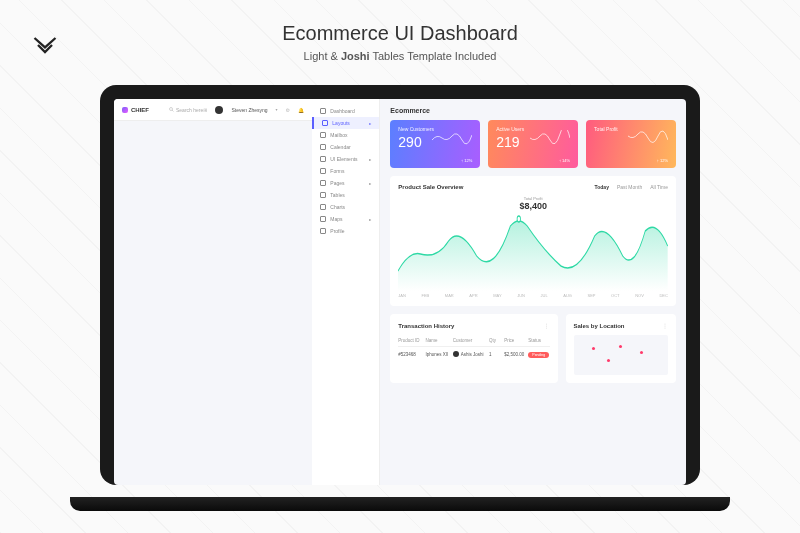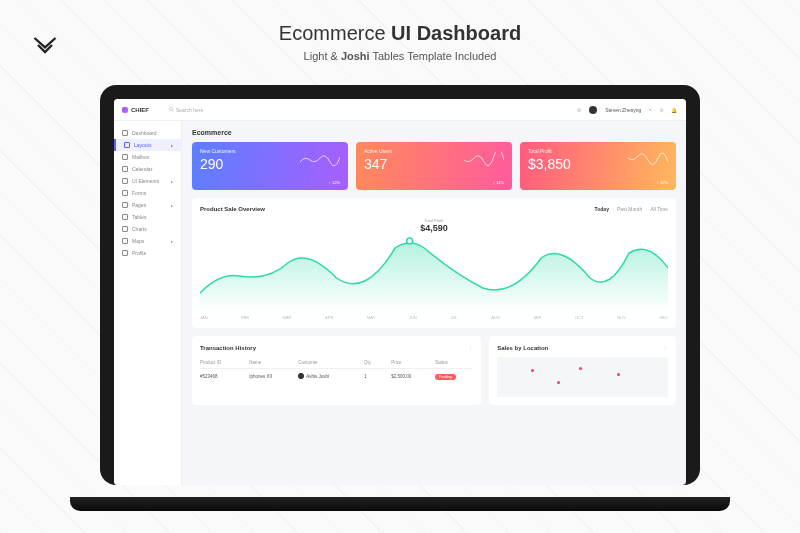--- a/index.html
+++ b/index.html
@@ -1,27 +1,27 @@
 <!DOCTYPE html>
 <html><head>
 <meta charset="utf-8">
 <style>
 *{margin:0;padding:0;box-sizing:border-box;font-family:-apple-system,BlinkMacSystemFont,sans-serif}
 body{width:800px;height:533px;background:#fafafa;position:relative;overflow:hidden}
 .bg-pattern{position:absolute;inset:0;opacity:0.03;background-image:repeating-linear-gradient(45deg,#000 0,#000 1px,transparent 1px,transparent 30px)}
 .logo-badge{position:absolute;left:18px;top:18px;width:54px;height:54px;border-radius:50%;display:flex;align-items:center;justify-content:center}
 .logo-badge svg{width:28px;height:28px}
 .promo-title{position:absolute;top:22px;left:50%;transform:translateX(-50%);font-size:20px;color:#333;font-weight:300}
-.promo-title b{font-weight:700}
+.promo-title b{font-weight:400}
 .promo-sub{position:absolute;top:50px;left:50%;transform:translateX(-50%);font-size:11px;color:#555}
 .promo-sub b{font-weight:700}
 .laptop{position:absolute;left:50%;top:85px;transform:translateX(-50%);width:600px;height:420px}
 .laptop-frame{width:600px;height:400px;background:#1a1a1a;border-radius:16px;padding:14px 14px 0;position:relative}
 .laptop-base{position:absolute;bottom:-6px;left:-30px;width:660px;height:14px;background:linear-gradient(#222,#0a0a0a);border-radius:0 0 10px 10px}
-.screen{width:100%;height:100%;background:#f5f6fa;border-radius:4px;overflow:hidden;font-size:5px;color:#333;display:flex;flex-direction:column}
+.screen{width:100%;height:100%;background:#f5f6fa;border-radius:4px;overflow:hidden;font-size:5px;color:#333;display:flex;flex-direction:row}
 .topbar{height:22px;background:#fff;display:flex;align-items:center;padding:0 8px;border-bottom:1px solid #eee}
 .brand{display:flex;align-items:center;gap:3px;font-weight:700;font-size:6px}
 .brand-dot{width:6px;height:6px;background:linear-gradient(135deg,#7b5ef9,#e85cff);border-radius:2px}
 .search{margin-left:20px;color:#aaa;display:flex;align-items:center;gap:2px}
 .top-right{margin-left:auto;display:flex;align-items:center;gap:8px}
 .avatar{width:8px;height:8px;background:#333;border-radius:50%}
 .body{flex:1;display:flex;overflow:hidden}
 .sidebar{width:68px;background:#fff;border-right:1px solid #eee;padding:6px 0}
 .nav-item{display:flex;align-items:center;gap:4px;padding:3px 8px;color:#888;position:relative}
 .nav-item.active{background:#eef0ff;color:#5b5fff;border-left:2px solid #5b5fff}
@@ -157,48 +157,47 @@
   <div class="card card1">
     <div class="card-label">New Customers</div>
     <div class="card-value">290</div>
     <svg class="card-spark" viewBox="0 0 40 16">
                   <path d="M0 10 Q5 4 10 8 T20 6 T30 10 T40 5" stroke="#fff" fill="none" opacity="0.7"></path>
                 </svg>
     <div class="card-trend">↑ <span>12%</span></div>
   </div>
   <div class="card card2">
     <div class="card-label">Active Users</div>
-    <div class="card-value">347</div>
+    <div class="card-value">219</div>
     <svg class="card-spark" viewBox="0 0 40 16">
                   <path d="M0 8 Q5 12 10 6 T20 10 T30 4 T40 8" stroke="#fff" fill="none" opacity="0.7"></path>
                 </svg>
     <div class="card-trend">↑ <span>14%</span></div>
   </div>
   <div class="card card3">
     <div class="card-label">Total Profit</div>
-    <div class="card-value">$3,850</div>
     <svg class="card-spark" viewBox="0 0 40 16">
                   <path d="M0 6 Q5 10 10 4 T20 8 T30 6 T40 10" stroke="#fff" fill="none" opacity="0.7"></path>
                 </svg>
     <div class="card-trend">↑ <span>12%</span></div>
   </div>
 </div>
 
 <div class="panel">
   <div class="panel-head">
     <div class="panel-title">Product Sale Overview</div>
     <div class="tabs">
       <span class="active">Today</span>
       <span>Past Month</span>
       <span>All Time</span>
     </div>
   </div>
   <div class="chart-center">
     <div>Total Profit</div>
-    <div class="chart-total">$4,590</div>
+    <div class="chart-total">$8,400</div>
   </div>
   <div class="chart">
     <svg viewBox="0 0 480 80" width="100%" height="100%" preserveAspectRatio="none">
       <defs>
                     <linearGradient id="g" x1="0" y1="0" x2="0" y2="1">
                       <stop offset="0" stop-color="#2ed9a5" stop-opacity="0.35"></stop>
                       <stop offset="1" stop-color="#2ed9a5" stop-opacity="0"></stop>
                     </linearGradient>
                   </defs>
       <path d="M0 60 Q20 40 40 43 Q70 48 90 30 Q110 15 140 45 Q170 65 200 15 Q215 5 230 15 Q260 40 290 55 Q320 65 350 25 Q370 10 400 45 Q420 60 440 20 Q460 8 480 35 L480 80 L0 80 Z" fill="url(#g)"></path>

